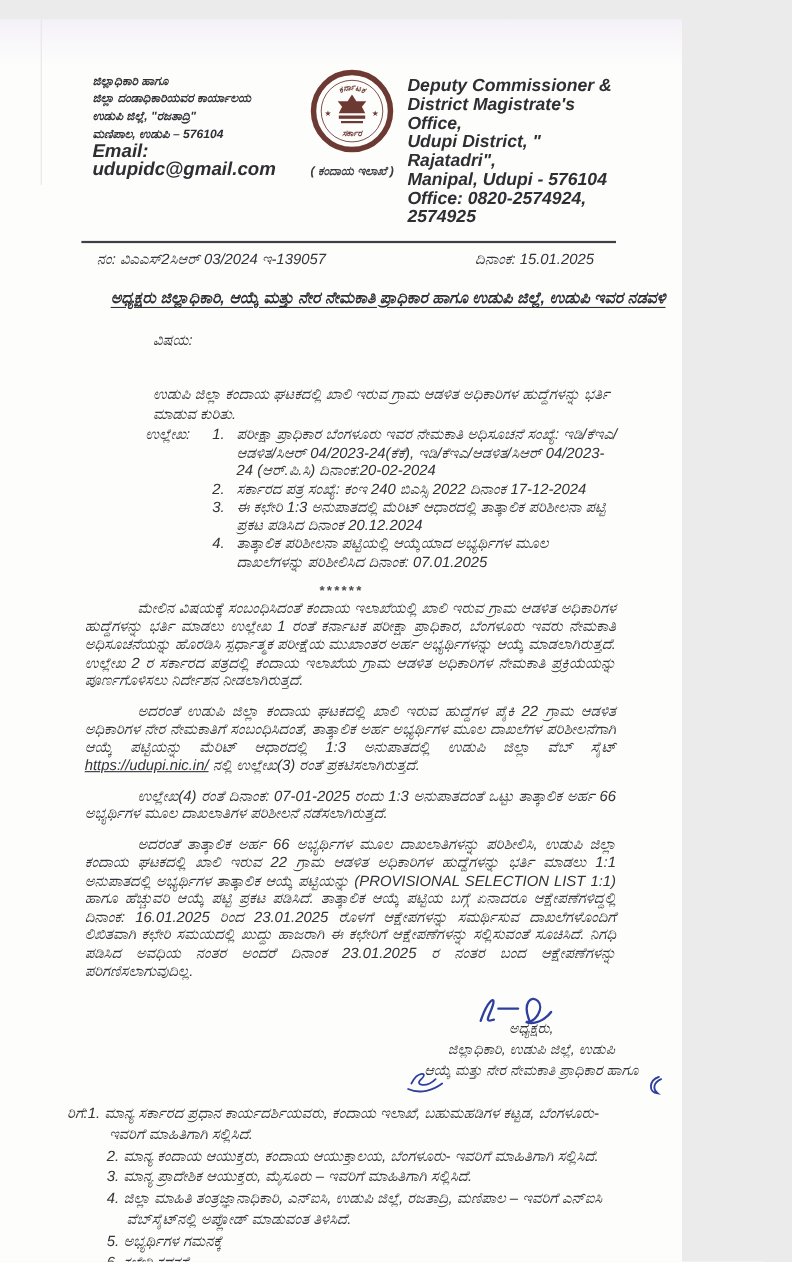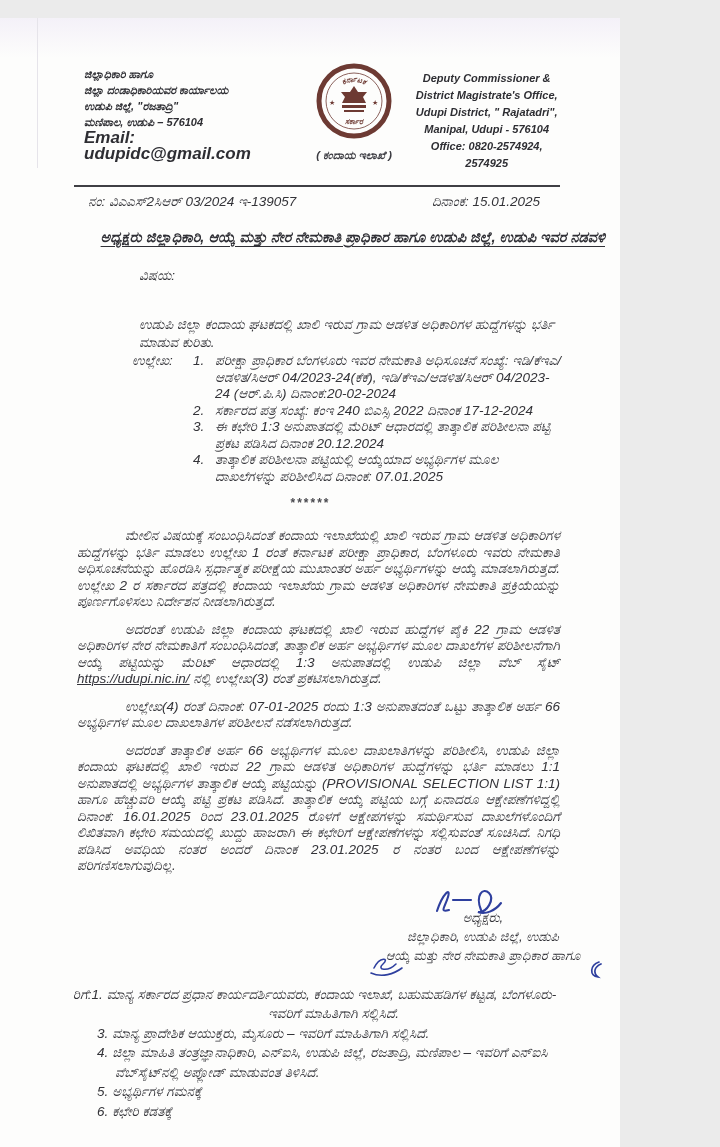--- a/index.html
+++ b/index.html
@@ -24,21 +24,21 @@
   }
   
   .header{
     display:flex;justify-content:space-between;align-items:flex-start;
     padding:48px 58px 0 84px;
   }
   .lh-left{font-size:11px;font-weight:bold;line-height:16px;color:#2e2e33;}
   .lh-left .en{font-size:17px;}
   .seal-wrap{width:120px;text-align:center;margin-top:-4px;}
   .seal-caption{font-size:11px;font-weight:bold;margin-top:5px;color:#3a3a40;white-space:nowrap;}
-  .lh-right{font-size:11px;font-weight:bold;line-height:17px;text-align:center;color:#2e2e33;margin-top:4px;}
+  .lh-right{font-size:16px;font-weight:bold;line-height:17px;text-align:left;color:#2e2e33;margin-top:4px;}
   .rule{
     margin:13px 60px 0 74px;
     border-top:2px solid #3f3f44;
   }
   
   .refline{
     display:flex;justify-content:space-between;
     margin:7px 80px 0 88px;
     font-size:13.5px;color:#333338;
   }
@@ -69,38 +69,38 @@
   .sep{
     text-align:center;margin-top:11px;
     font-size:12px;font-weight:bold;letter-spacing:2px;color:#4a4a4f;
   }
   
   .para{
     margin:11px 60px 0 77px;
     font-size:13.5px;line-height:16.5px;
     text-align:justify;text-indent:48px;color:#333338;
   }
-  .para.first{margin-top:18px;}
+  .para.first{margin-top:1px;}
   .para a, .weblink{color:#33333a;text-decoration:underline;}
   
   .sig-block{
     position:relative;
     margin:10px 0 0 322px;width:322px;
     text-align:center;
     font-size:13px;line-height:19px;color:#333338;
   }
   .sig-ink{display:block;margin:0 auto -13px;transform:translateX(-12px);}
   .stamp-scribble{position:absolute;left:46px;bottom:-13px;}
   .initial-mark{position:absolute;right:40px;bottom:-16px;}
   
   .dist{
     margin:20px 52px 0 61px;
     font-size:13.5px;line-height:19.5px;color:#333338;
   }
-  .dist-first{padding-left:38px;text-indent:-38px;text-align:center;}
+  .dist-first{padding-left:38px;text-indent:-38px;}
   .dist-item{margin-left:36px;padding-left:18px;text-indent:-18px;}
   .dist .num{padding-right:4px;}
 </style>
 </head>
 <body>
 
 <div class="page">
   <div class="fold-line"></div>
 
   <div class="header">
@@ -204,18 +204,19 @@
         <path d="M3 19 C14 24 26 20 34 14"></path>
       </g>
     </svg>
     <svg class="initial-mark" width="18" height="22" viewBox="0 0 18 22">
       <path d="M13 3 C4 6 3 17 12 18 C7 14 8 8 15 5" fill="none" stroke="#2e3f9e" stroke-width="1.7" stroke-linecap="round"></path>
     </svg>
   </div>
 
   <div class="dist">
     <div class="dist-first"><span>ರಿಗೆ:</span><span class="num">1.</span><span>ಮಾನ್ಯ ಸರ್ಕಾರದ ಪ್ರಧಾನ ಕಾರ್ಯದರ್ಶಿಯವರು, ಕಂದಾಯ ಇಲಾಖೆ, ಬಹುಮಹಡಿಗಳ ಕಟ್ಟಡ, ಬೆಂಗಳೂರು- ಇವರಿಗೆ ಮಾಹಿತಿಗಾಗಿ ಸಲ್ಲಿಸಿದೆ.</span></div>
+    <div class="dist-item"><span class="num">2.</span><span>ಮಾನ್ಯ ಕಂದಾಯ ಆಯುಕ್ತರು, ಕಂದಾಯ ಆಯುಕ್ತಾಲಯ, ಬೆಂಗಳೂರು- ಇವರಿಗೆ ಮಾಹಿತಿಗಾಗಿ ಸಲ್ಲಿಸಿದೆ.</span></div>
     <div class="dist-item"><span class="num">3.</span><span>ಮಾನ್ಯ ಪ್ರಾದೇಶಿಕ ಆಯುಕ್ತರು, ಮೈಸೂರು – ಇವರಿಗೆ ಮಾಹಿತಿಗಾಗಿ ಸಲ್ಲಿಸಿದೆ.</span></div>
     <div class="dist-item"><span class="num">4.</span><span>ಜಿಲ್ಲಾ ಮಾಹಿತಿ ತಂತ್ರಜ್ಞಾನಾಧಿಕಾರಿ, ಎನ್‌ಐಸಿ, ಉಡುಪಿ ಜಿಲ್ಲೆ, ರಜತಾದ್ರಿ, ಮಣಿಪಾಲ – ಇವರಿಗೆ ಎನ್‌ಐಸಿ ವೆಬ್‌ಸೈಟ್‌ನಲ್ಲಿ ಅಪ್ಲೋಡ್ ಮಾಡುವಂತ ತಿಳಿಸಿದೆ.</span></div>
     <div class="dist-item"><span class="num">5.</span><span>ಅಭ್ಯರ್ಥಿಗಳ ಗಮನಕ್ಕೆ</span></div>
     <div class="dist-item"><span class="num">6.</span><span>ಕಛೇರಿ ಕಡತಕ್ಕೆ</span></div>
   </div>
 </div>
 
 </body></html>

